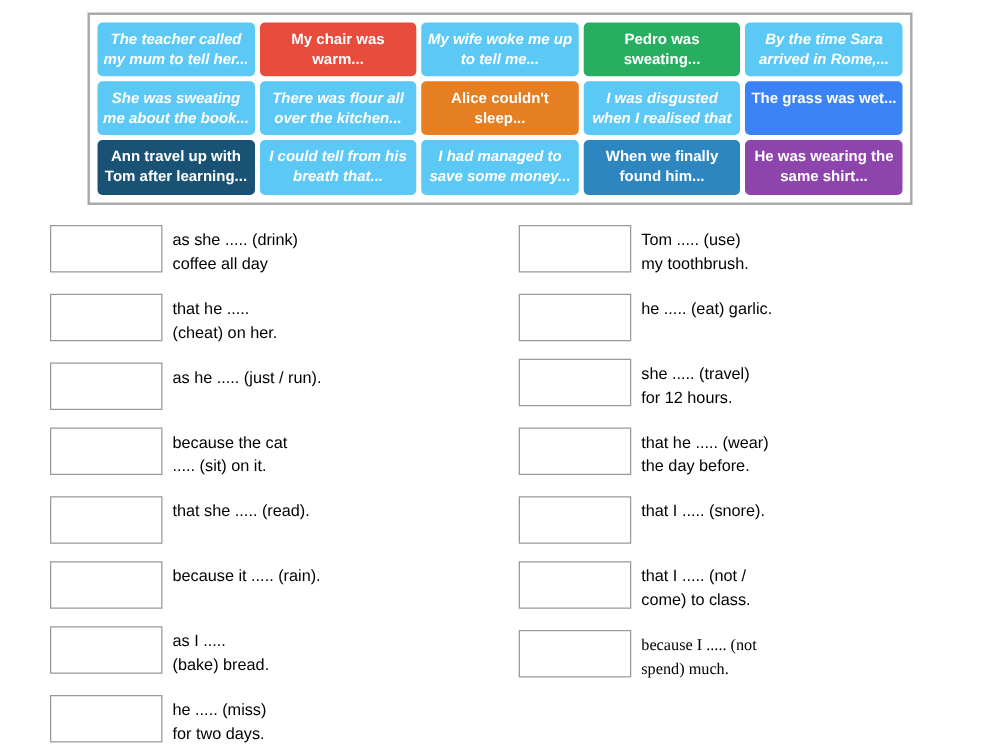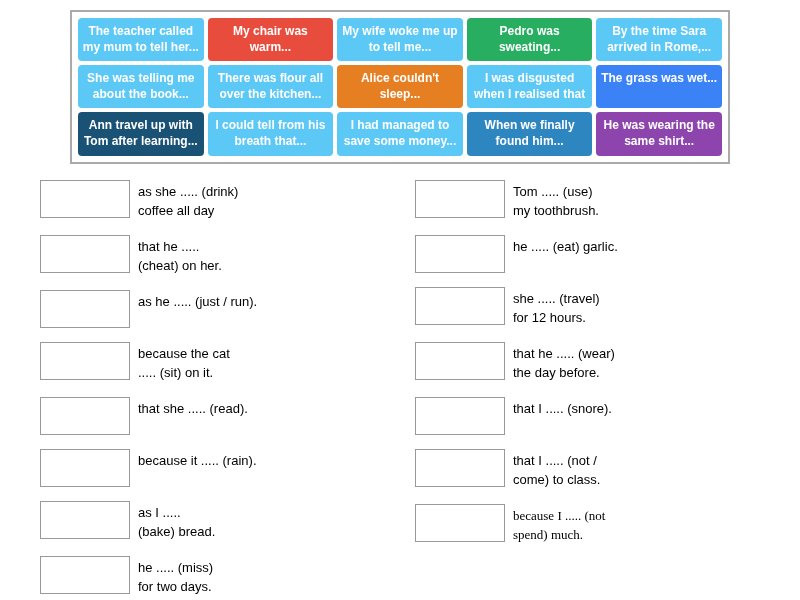--- a/index.html
+++ b/index.html
@@ -29,21 +29,21 @@
       padding: 6px 4px;
       text-align: center;
       font-size: 12px;
       font-weight: bold;
       color: #fff;
       cursor: grab;
       line-height: 1.3;
     }
 
     
-    .c-lightblue  { background: #5bc8f5; }
+    .c-lightblue  { background: #5bc8f5; font-style: italic; }
     .c-darkblue   { background: #1a5276; color: #fff; }
     .c-red        { background: #e74c3c; }
     .c-green      { background: #27ae60; }
     .c-orange     { background: #e67e22; }
     .c-teal       { background: #3b82f6; }
     .c-purple     { background: #8e44ad; }
     .c-blue2      { background: #2e86c1; }
 
     
     .exercise {
@@ -77,21 +77,21 @@
   </style>
 </head>
 <body>
 
 <div class="card-grid">
 <div class="card c-lightblue">The teacher called my mum to tell her...</div>
     <div class="card c-red">My chair was warm...</div>
     <div class="card c-lightblue">My wife woke me up to tell me...</div>
     <div class="card c-green">Pedro was sweating...</div>
     <div class="card c-lightblue">By the time Sara arrived in Rome,...</div>
-    <div class="card c-lightblue">She was telling me about the book...</div>
+    <div class="card c-lightblue">She was sweating me about the book...</div>
     <div class="card c-lightblue">There was flour all over the kitchen...</div>
     <div class="card c-orange">Alice couldn't sleep...</div>
     <div class="card c-lightblue">I was disgusted when I realised that</div>
     <div class="card c-teal">The grass was wet...</div>
     <div class="card c-darkblue">Ann travel up with Tom after learning...</div>
     <div class="card c-lightblue">I could tell from his breath that...</div>
     <div class="card c-lightblue">I had managed to save some money...</div>
     <div class="card c-blue2">When we finally found him...</div>
     <div class="card c-purple">He was wearing the same shirt...</div>
   </div>

